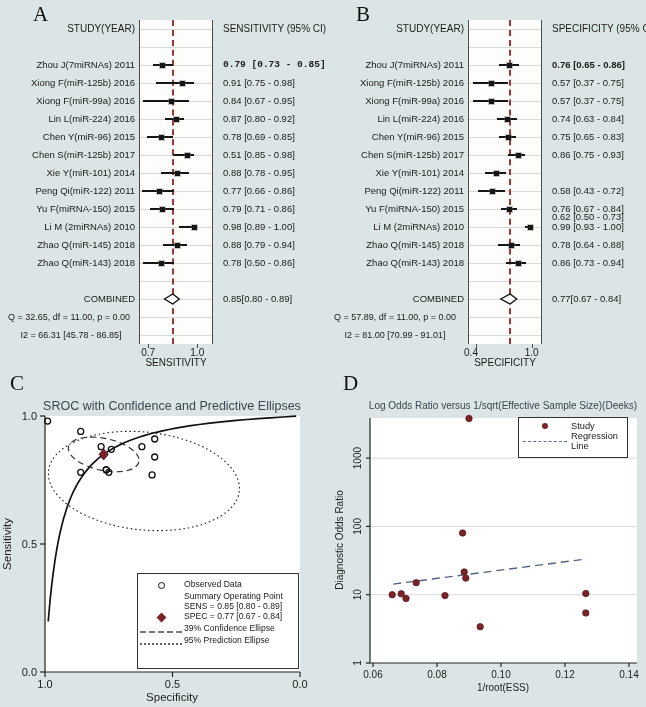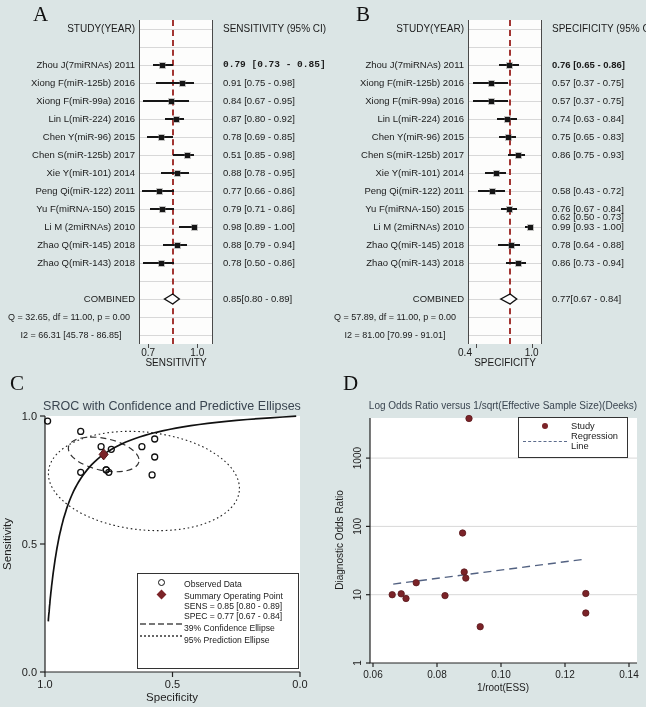--- a/index.html
+++ b/index.html
@@ -25,21 +25,21 @@
     font-size:9px;white-space:nowrap;z-index:6;}
   .f-tickstub{position:absolute;width:1px;height:4px;background:#4a4a4a;}
   .f-ticklabel{position:absolute;font-size:10px;transform:translateX(-50%);}
   .f-axistitle{position:absolute;font-size:10px;transform:translateX(-50%);}
   #panelC{position:absolute;left:0;top:395px;width:330px;height:312px;}
   #panelD{position:absolute;left:330px;top:395px;width:316px;height:312px;}
   #panelC svg,#panelD svg{position:absolute;left:0;top:0;}
   .legend-c{position:absolute;left:137px;top:178px;width:162px;height:96px;
     border:1px solid #333;background:#fff;font-size:8.6px;box-sizing:border-box;
     padding-top:5px;z-index:8;}
-  .lc-item{display:flex;align-items:flex-start;margin-bottom:2px;}
+  .lc-item{display:flex;align-items:flex-end;margin-bottom:2px;}
   .lc-marker{width:46px;display:flex;align-items:center;justify-content:center;flex:none;}
   .lc-text{flex:1;line-height:10px;}
   .lc-circle{width:5px;height:5px;border:1.3px solid #111;border-radius:50%;display:block;}
   .lc-diamond{width:7px;height:7px;background:#7b2328;transform:rotate(45deg);display:block;}
   .lc-solid{width:40px;height:2px;background:#111;display:block;}
   .lc-dash{width:42px;border-top:2px dashed #777;display:block;}
   .lc-dot{width:42px;border-top:2px dotted #666;display:block;}
   .legend-d{position:absolute;left:188px;top:22px;width:110px;height:41px;
     border:1px solid #333;background:#fff;font-size:9.3px;box-sizing:border-box;
     padding-top:3px;z-index:8;}
@@ -214,21 +214,21 @@
       <div class="f-mark" style="left: 193.058px; top: 260.5px;"></div>
       <div class="f-value" style="top: 254px; left: 229px;">0.86 [0.73 - 0.94]</div>
       <div class="f-label" style="top: 290px; width: 141px;">COMBINED</div>
       <svg width="72" height="12" style="position: absolute; left: 146px; top: 293px; overflow: visible; z-index: 5;">
         <polygon points="31.8,6 41.1,1 47.7,6 41.1,11" fill="#fff" stroke="#111" stroke-width="1.4"></polygon>
       </svg>
       <div class="f-value" style="top: 290px; left: 229px;">0.77[0.67 - 0.84]</div>
       <div class="f-stat" style="top: 308px; width: 144px;">Q = 57.89, df = 11.00, p = 0.00</div>
       <div class="f-stat" style="top: 326px; width: 144px;">I2 = 81.00 [70.99 - 91.01]</div>
       <div class="f-tickstub" style="left: 152.545px; top: 344px;"></div>
-      <div class="f-ticklabel" style="left: 142px; top: 347px; text-align: center;">0.4</div>
+      <div class="f-ticklabel" style="left: 148px; top: 347px; text-align: center;">0.4</div>
       <div class="f-tickstub" style="left: 208.649px; top: 344px;"></div>
       <div class="f-ticklabel" style="left: 208.649px; top: 347px;">1.0</div>
       <div class="f-axistitle" style="left: 182px; top: 357px;">SPECIFICITY</div>
     </div>
 
   <div id="panelC">
     <svg id="sroc-svg" width="330" height="312">
         <rect x="45" y="21" width="255" height="256" fill="#fff"></rect>
         <text x="172" y="15" text-anchor="middle" font-size="12.5" fill="#3a4550">SROC with Confidence and Predictive Ellipses</text>
         <ellipse cx="143.9" cy="86.0" rx="95.9" ry="48.9" fill="none" stroke="#222" stroke-width="1.1" stroke-dasharray="1.6 2.8" transform="rotate(6 143.94 86.024)"></ellipse>

